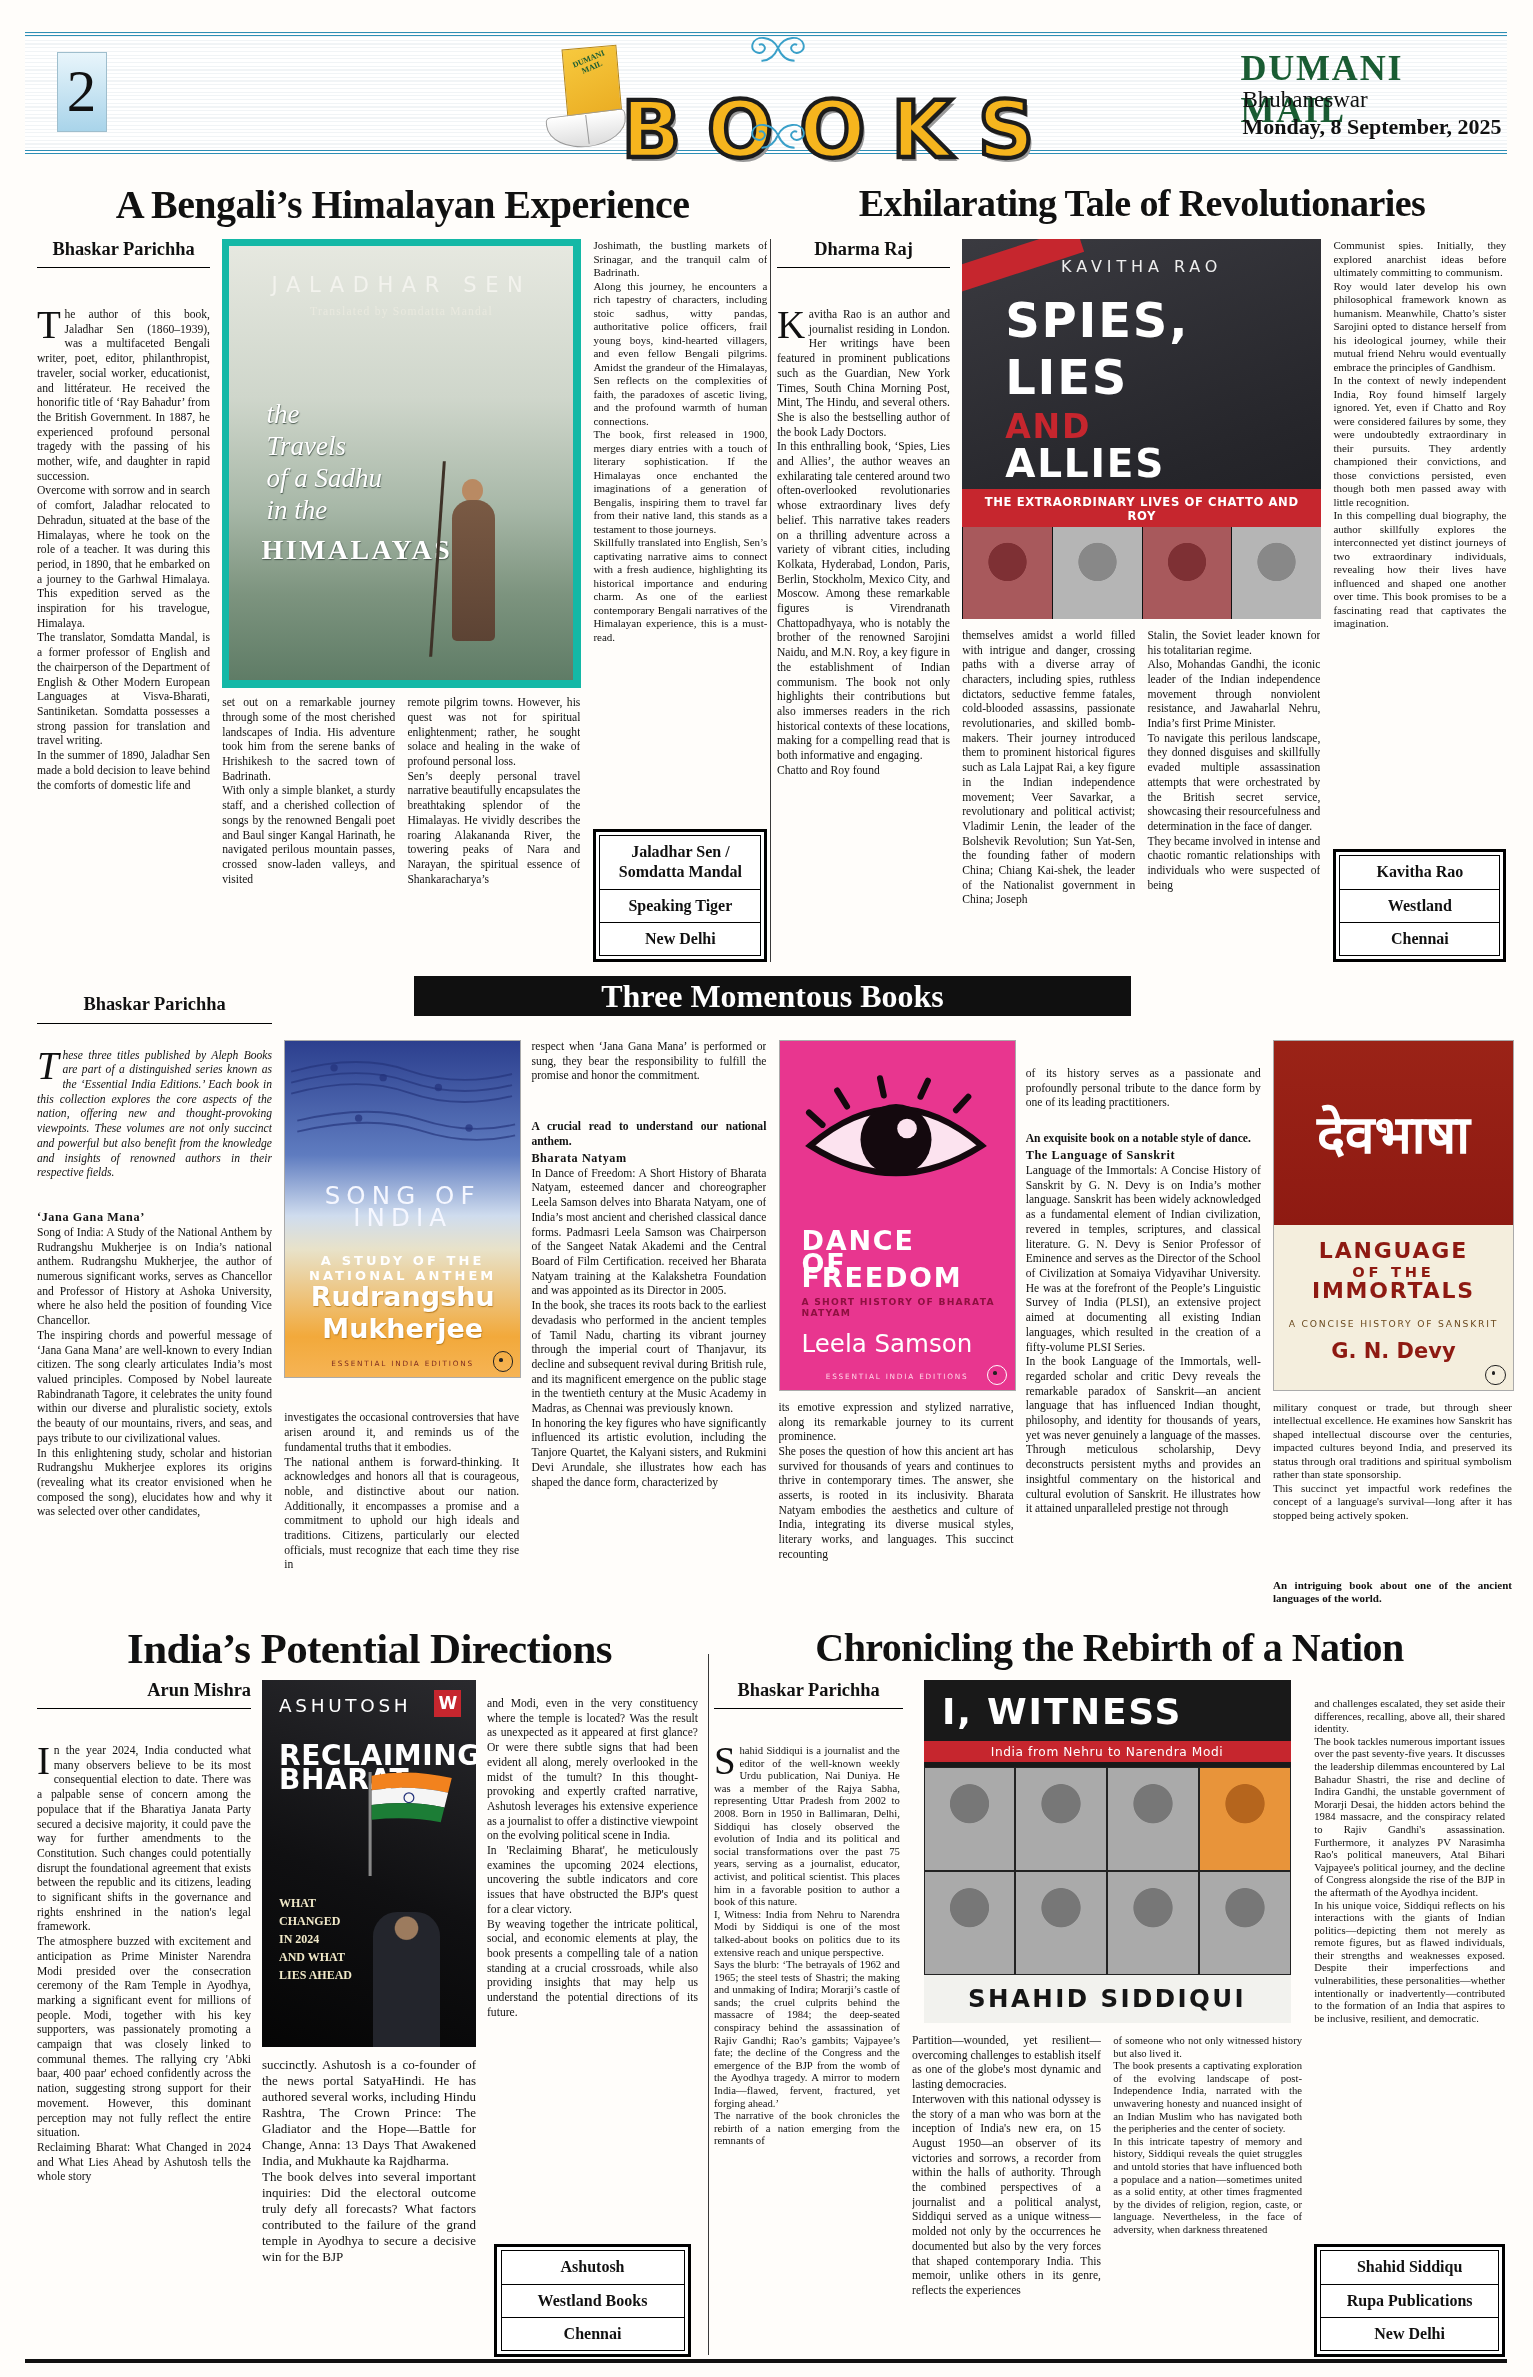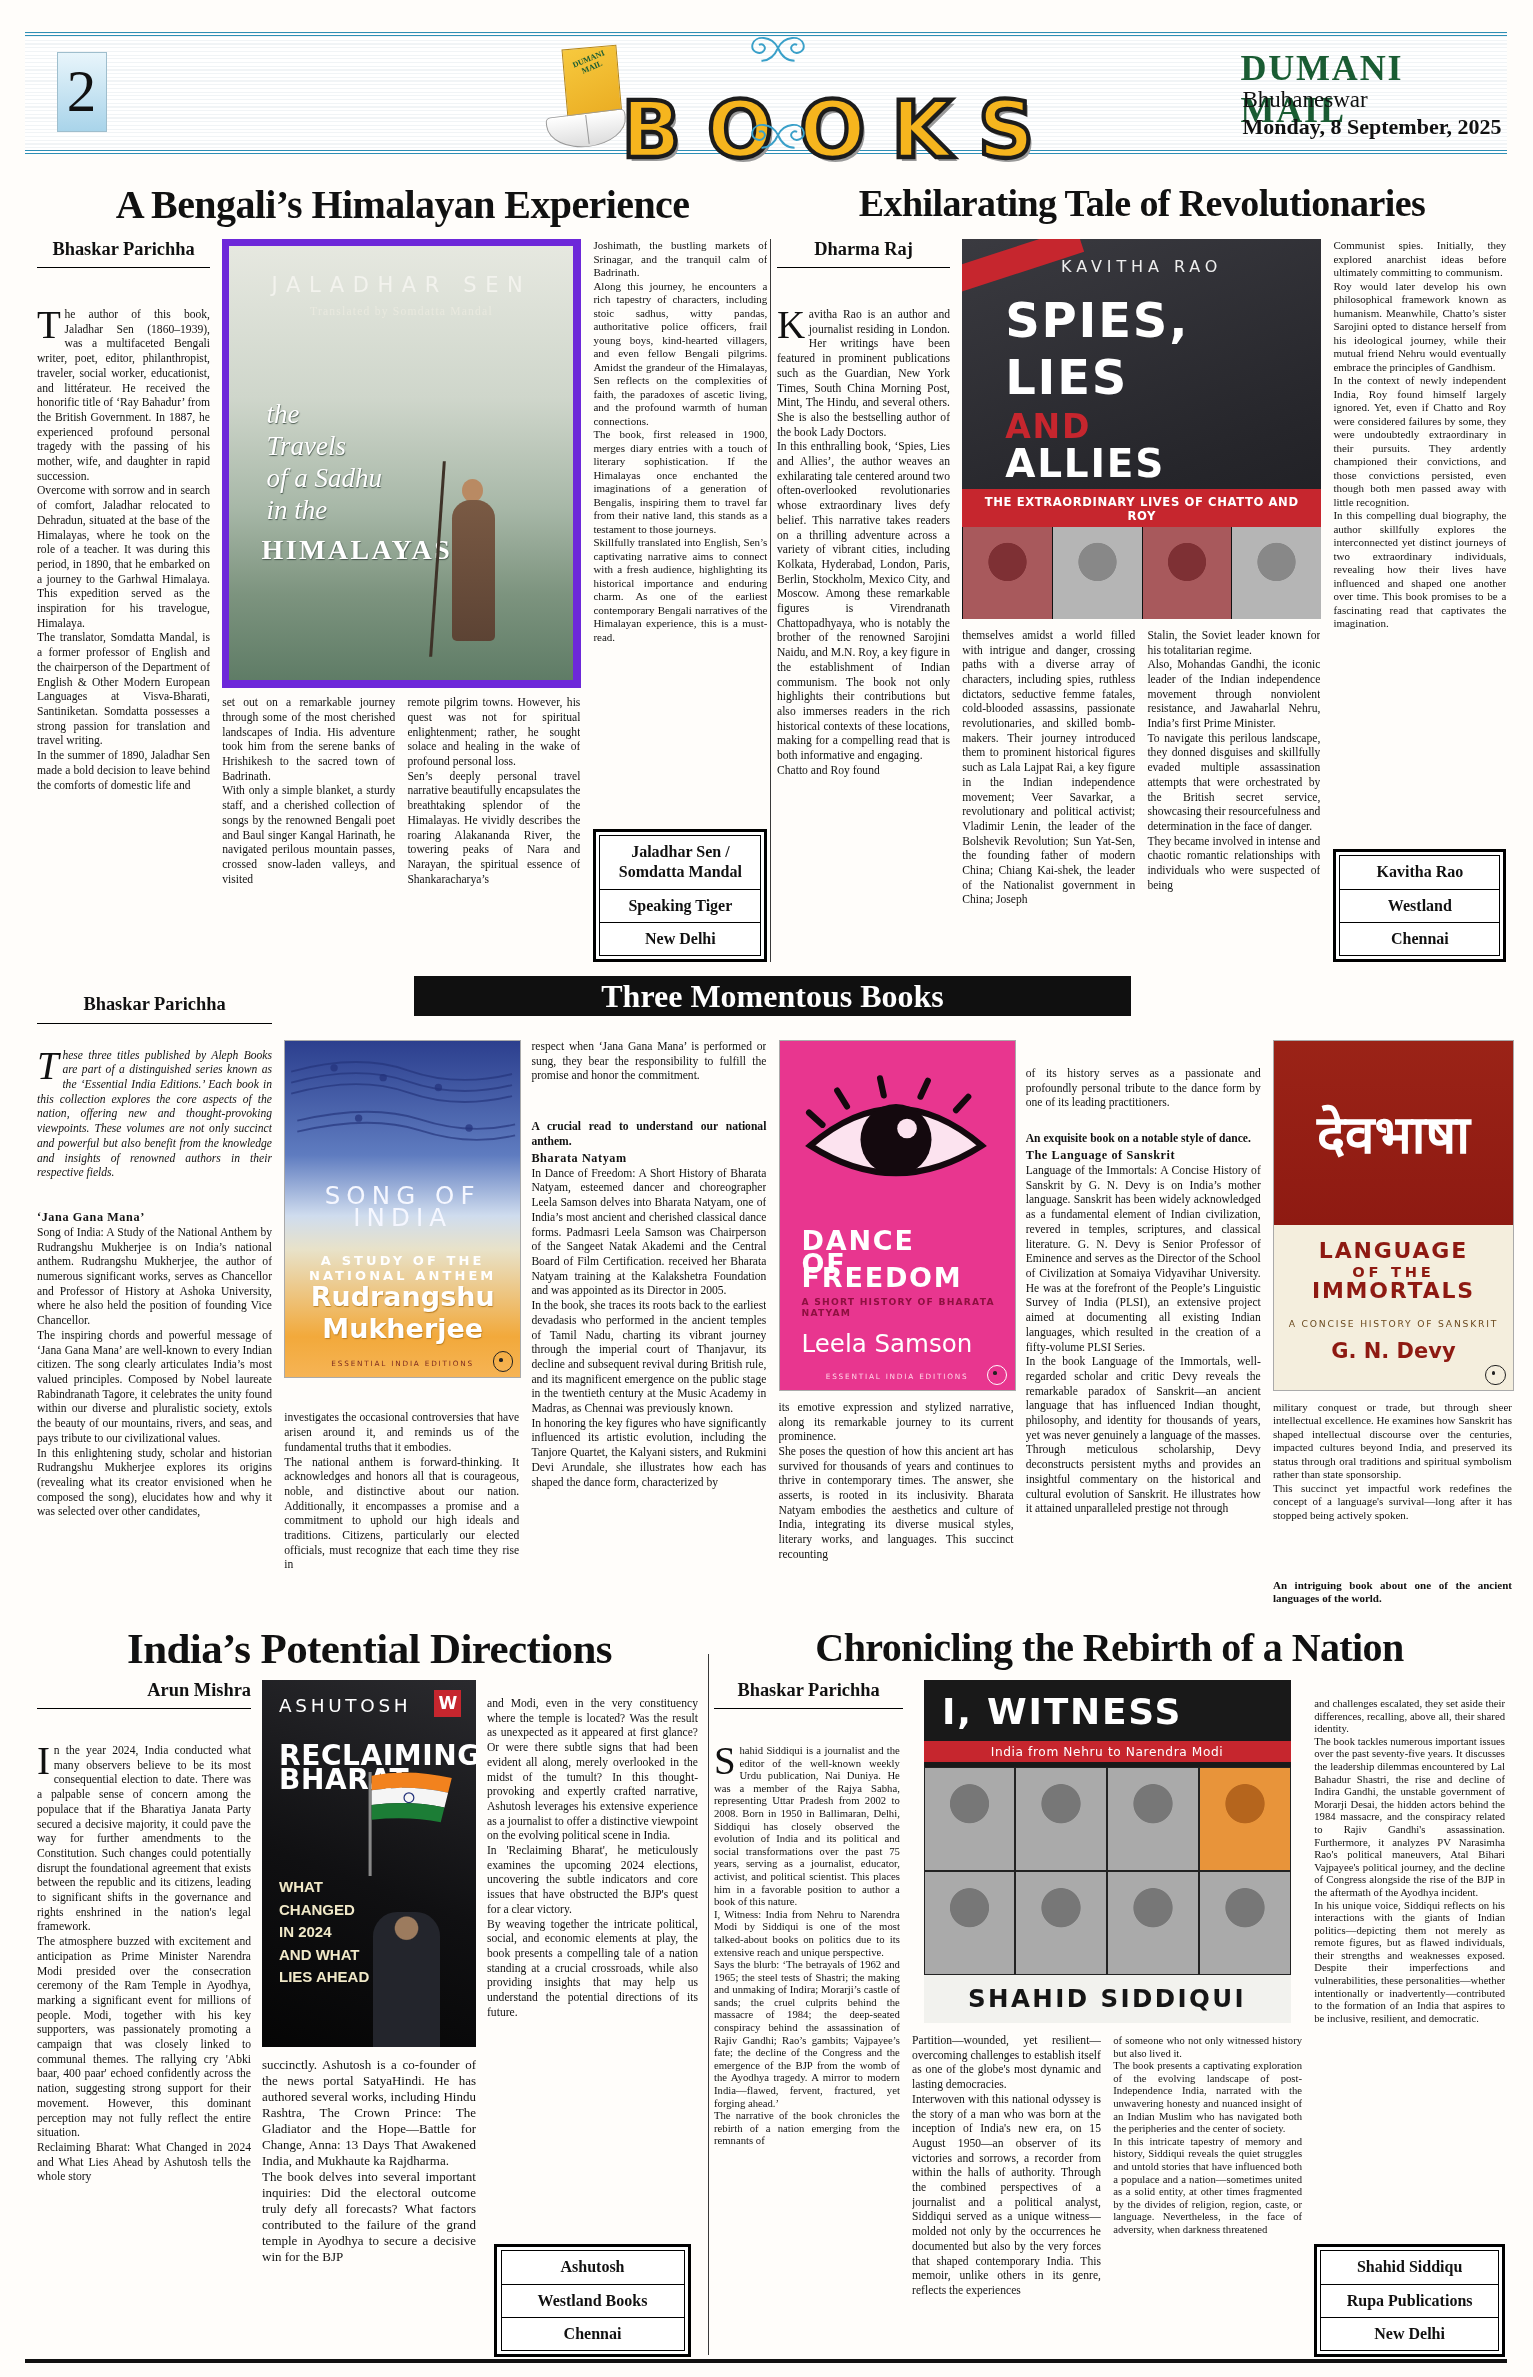--- a/index.html
+++ b/index.html
@@ -39,21 +39,21 @@
   .mhead{font-weight:bold;font-size:12.2px;letter-spacing:0.6px;margin:1.2px 0;}
   .mnote{font-weight:bold;text-align:justify;white-space:pre-line;}
   .bookbox{border:3.7px solid #000;padding:3.1px;background:#fff;}
   .bookbox .inner{border:1.2px solid #000;}
   .bookbox .row{border-bottom:1.2px solid #000;text-align:center;font-weight:bold;font-size:16px;padding:6.1px 3.7px;white-space:pre-line;line-height:1.25;}
   .bookbox .row:last-child{border-bottom:none;}
   .vline{position:absolute;width:1.2px;background:#3a3a3a;}
   .hrule{position:absolute;background:#111;}
   
   .cover{position:relative;overflow:hidden;}
-  .cv-frame{background:#6d28d9;padding:7.3px;}
+  .cv-frame{background:#14b8a6;padding:7.3px;}
   .cv1{width:100%;height:100%;position:relative;background:linear-gradient(180deg,#e6e8e0 0%,#cfd6cb 35%,#a8b8a8 60%,#7d947f 80%,#5f7c66 100%);}
   .cv1 .auth{position:absolute;top:27px;width:100%;text-align:center;color:#f3f3ee;font-family:"DejaVu Sans",sans-serif;font-size:21px;letter-spacing:8.6px;}
   .cv1 .tr{position:absolute;top:59px;width:100%;text-align:center;color:#e9e9df;font-size:11.6px;letter-spacing:1.2px;}
   .cv1 .ttl{position:absolute;left:37px;top:153px;color:#fff;font-style:italic;font-size:27px;line-height:1.18;white-space:pre-line;text-shadow:0.6px 0.6px 1.2px #44544a;}
   .cv1 .ttl2{position:absolute;left:32px;top:288px;color:#fff;font-size:28px;letter-spacing:2.4px;font-style:normal;font-weight:bold;text-shadow:0.6px 0.6px 1.2px #44544a;}
   .sadhu{position:absolute;right:73px;top:233px;width:55px;height:184px;}
   .sadhu .head{position:absolute;left:17px;top:0;width:21px;height:23px;border-radius:50%;background:#b98a63;}
   .sadhu .bodyr{position:absolute;left:6.1px;top:21px;width:43px;height:141px;background:linear-gradient(180deg,#7a5a44,#5c4334);border-radius:18.4px 18.4px 4.9px 4.9px;}
   .sadhu .staff{position:absolute;left:-9.8px;top:-18.4px;width:3.1px;height:196px;background:#3e3228;transform:rotate(4deg);}
   .cv2{width:100%;height:100%;position:relative;background:linear-gradient(160deg,#3a3a40 0%,#26262b 60%,#1b1b1f 100%);}
@@ -87,21 +87,21 @@
   .cv5 .t1{position:absolute;top:197px;width:100%;text-align:center;color:#8e1a12;font-family:"DejaVu Sans",sans-serif;font-weight:bold;font-size:22px;letter-spacing:1.8px;}
   .cv5 .t2{position:absolute;top:224px;width:100%;text-align:center;color:#8e1a12;font-family:"DejaVu Sans",sans-serif;font-weight:bold;font-size:14.7px;letter-spacing:3.7px;}
   .cv5 .t3{position:absolute;top:244px;width:100%;text-align:center;color:#8e1a12;font-family:"DejaVu Sans",sans-serif;font-weight:bold;font-size:22px;letter-spacing:1.8px;}
   .cv5 .sub{position:absolute;top:277px;width:100%;text-align:center;color:#6b4a1f;font-family:"DejaVu Sans",sans-serif;font-size:9.2px;letter-spacing:1.8px;}
   .cv5 .auth{position:absolute;top:298px;width:100%;text-align:center;color:#8e1a12;font-family:"DejaVu Sans",sans-serif;font-weight:bold;font-size:21px;}
   .cv6{width:100%;height:100%;position:relative;background:linear-gradient(200deg,#2a2a2e 0%,#101012 55%,#050505 100%);}
   .cv6 .auth{position:absolute;left:17px;top:14.7px;color:#fff;font-family:"DejaVu Sans",sans-serif;font-size:18.4px;letter-spacing:3.7px;}
   .cv6 .wlogo{position:absolute;right:14.7px;top:9.8px;width:27px;height:27px;background:#c6262e;color:#fff;text-align:center;line-height:27px;font-weight:bold;font-family:"DejaVu Sans",sans-serif;font-size:17px;}
   .cv6 .t1{position:absolute;left:17px;top:59px;color:#fff;font-family:"DejaVu Sans",sans-serif;font-weight:bold;font-size:28px;letter-spacing:0.6px;}
   .cv6 .t2{position:absolute;left:17px;top:93px;color:#fff;font-family:"DejaVu Sans",sans-serif;font-weight:bold;font-size:28px;letter-spacing:0.6px;}
-  .cv6 .sub{position:absolute;left:17px;top:196px;color:#f1e9c8;font-family:Liberation Sans, sans-serif;font-weight:bold;font-size:15px;line-height:1.5;white-space:pre-line;}
+  .cv6 .sub{position:absolute;left:17px;top:214px;color:#f1e9c8;font-family:Liberation Serif, serif;font-weight:bold;font-size:12px;line-height:1.5;white-space:pre-line;}
   .cv6 .flag{position:absolute;right:18.4px;top:92px;}
   .cv6 .man{position:absolute;right:36px;bottom:0;width:67px;height:135px;background:radial-gradient(circle at 50% 12%, #9c7b5e 0 9%, #23252c 10% 100%);border-radius:24.5px 24.5px 0 0;}
   .cv7{width:100%;height:100%;position:relative;background:#191919;}
   .cv7 .t{position:absolute;left:18.4px;top:11px;color:#fff;font-family:"DejaVu Sans",sans-serif;font-weight:bold;font-size:36px;letter-spacing:1.8px;}
   .cv7 .sub{position:absolute;left:0;right:0;top:61px;background:#c6262e;color:#fff;text-align:center;font-family:"DejaVu Sans",sans-serif;font-size:12.2px;padding:3.7px 0;letter-spacing:0.6px;}
   .cv7 .grid{position:absolute;left:0;right:0;top:87px;bottom:48px;display:grid;grid-template-columns:repeat(4,1fr);grid-template-rows:repeat(2,1fr);}
   .cv7 .g{background:radial-gradient(circle at 50% 35%, #777 0 24%, #aaa 25% 100%);border:0.6px solid #222;}
   .cv7 .g.c{background:radial-gradient(circle at 50% 35%, #b5651d 0 24%, #e8943a 25% 100%);}
   .cv7 .bband{position:absolute;left:0;right:0;bottom:0;height:48px;background:#f2f2ee;color:#161616;text-align:center;
     font-family:"DejaVu Sans",sans-serif;font-weight:bold;font-size:24.5px;line-height:48px;letter-spacing:2.4px;}

